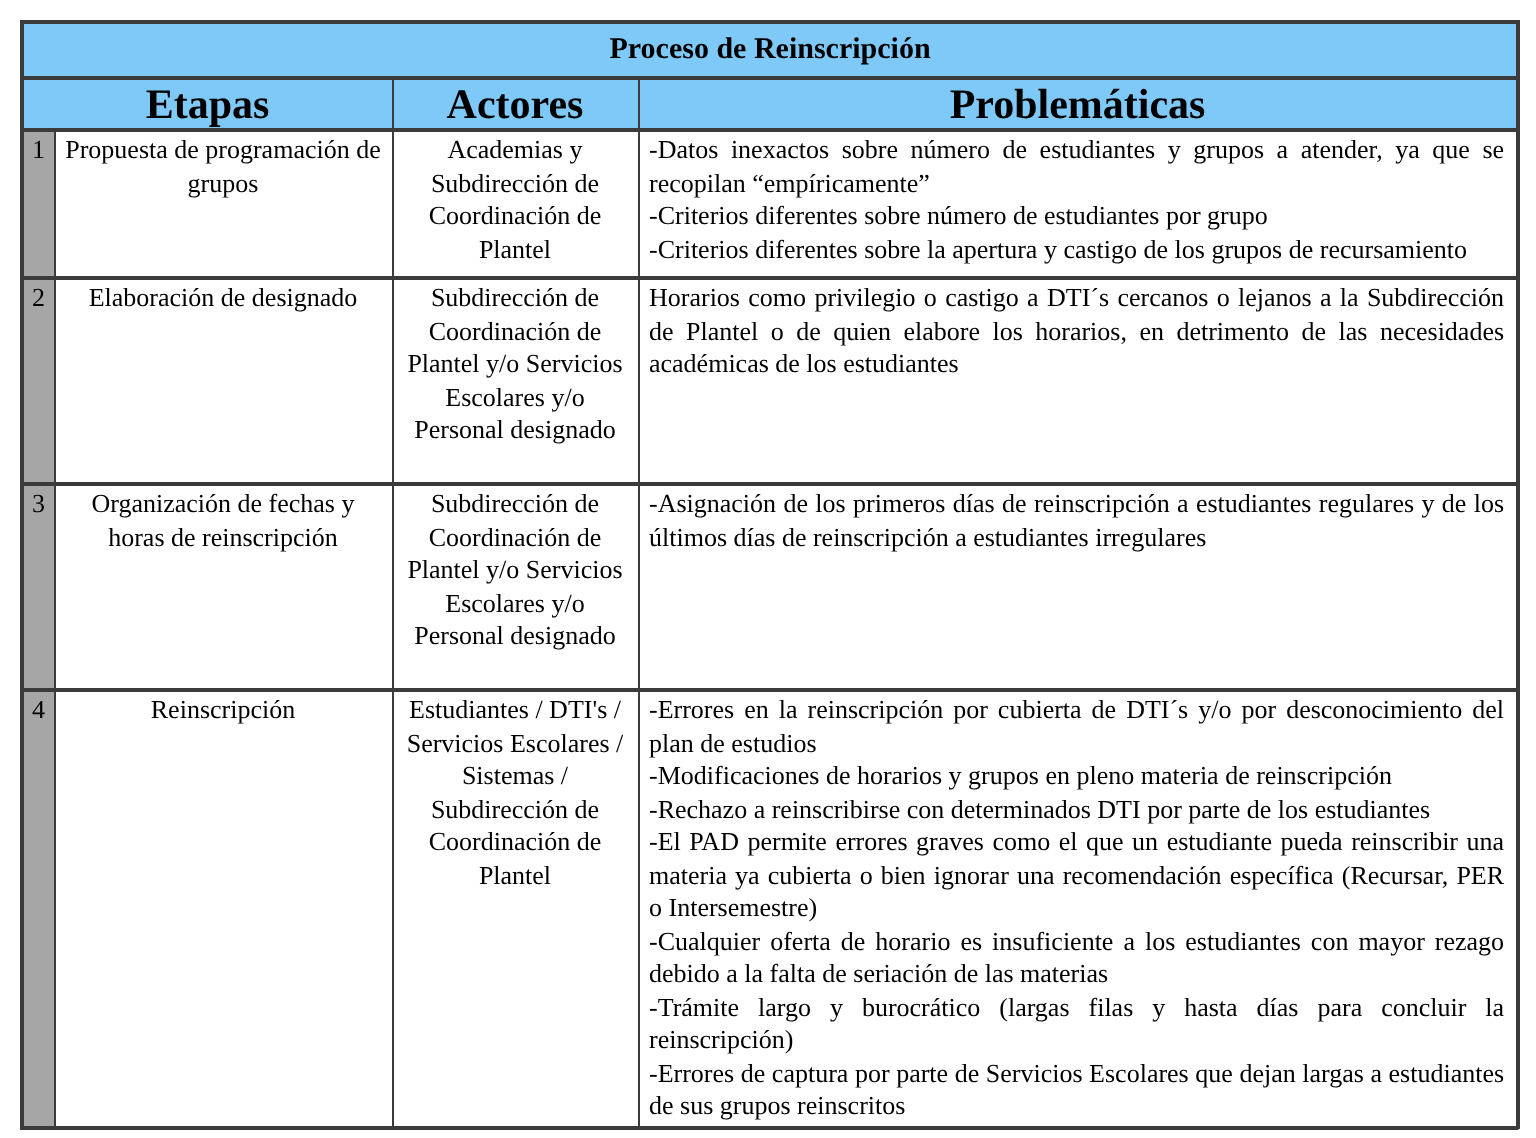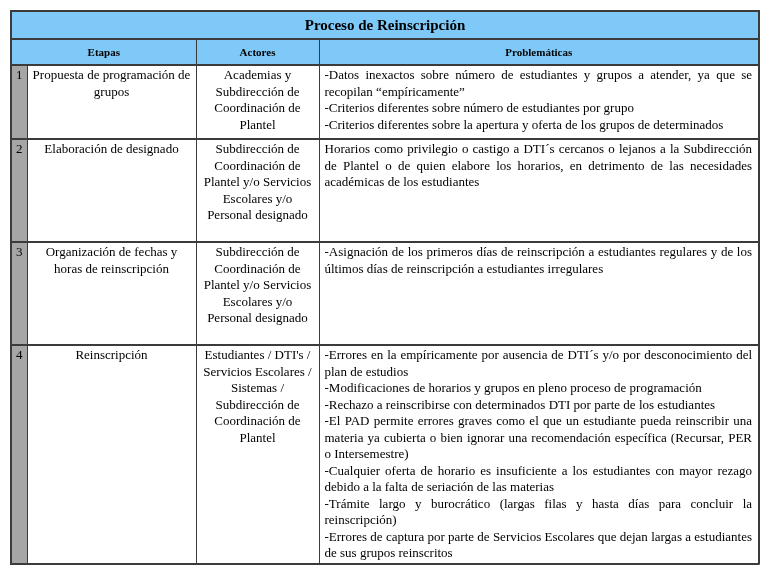--- a/index.html
+++ b/index.html
@@ -45,21 +45,21 @@
     font-weight: bold;
     font-size: 15px;
     height: 24px;
     line-height: 18px;
   }
   .col-header {
     background: #7ec9f7;
     text-align: center;
     vertical-align: middle;
     font-weight: bold;
-    font-size: 11px;
+    font-size: 21px;
     height: 22px;
     line-height: 18px;
     margin-left: 48px;
   }
   .num-cell {
     background: #a6a6a6;
     text-align: center;
     padding: 1px 1px;
   }
   .etapa-cell { text-align: center; }
@@ -94,21 +94,21 @@
       <td class="col-header">Problemáticas</td>
     </tr>
 
     <tr class="r1">
       <td class="num-cell">1</td>
       <td class="etapa-cell">Propuesta de programación de grupos</td>
       <td class="actores-cell">Academias y Subdirección de Coordinación de Plantel</td>
       <td class="prob-cell">
         <div class="prob-item">-Datos inexactos sobre número de estudiantes y grupos a atender, ya que se recopilan “empíricamente”</div>
         <div class="prob-item">-Criterios diferentes sobre número de estudiantes por grupo</div>
-        <div class="prob-item">-Criterios diferentes sobre la apertura y oferta de los grupos de determinados</div>
+        <div class="prob-item">-Criterios diferentes sobre la apertura y castigo de los grupos de recursamiento</div>
       </td>
     </tr>
 
     <tr class="r2">
       <td class="num-cell">2</td>
       <td class="etapa-cell">Elaboración de designado</td>
       <td class="actores-cell">Subdirección de Coordinación de Plantel y/o Servicios Escolares y/o Personal designado</td>
       <td class="prob-cell">
         <div class="prob-item">Horarios como privilegio o castigo a DTI´s cercanos o lejanos a la Subdirección de Plantel o de quien elabore los horarios, en detrimento de las necesidades académicas de los estudiantes</div>
       </td>
@@ -121,22 +121,22 @@
       <td class="prob-cell">
         <div class="prob-item">-Asignación de los primeros días de reinscripción a estudiantes regulares y de los últimos días de reinscripción a estudiantes irregulares</div>
       </td>
     </tr>
 
     <tr class="r4">
       <td class="num-cell">4</td>
       <td class="etapa-cell">Reinscripción</td>
       <td class="actores-cell">Estudiantes / DTI's / Servicios Escolares / Sistemas / Subdirección de Coordinación de Plantel</td>
       <td class="prob-cell">
-        <div class="prob-item">-Errores en la empíricamente por ausencia de DTI´s y/o por desconocimiento del plan de estudios</div>
-        <div class="prob-item">-Modificaciones de horarios y grupos en pleno proceso de programación</div>
+        <div class="prob-item">-Errores en la reinscripción por cubierta de DTI´s y/o por desconocimiento del plan de estudios</div>
+        <div class="prob-item">-Modificaciones de horarios y grupos en pleno materia de reinscripción</div>
         <div class="prob-item">-Rechazo a reinscribirse con determinados DTI por parte de los estudiantes</div>
         <div class="prob-item">-El PAD permite errores graves como el que un estudiante pueda reinscribir una materia ya cubierta o bien ignorar una recomendación específica (Recursar, PER o Intersemestre)</div>
         <div class="prob-item">-Cualquier oferta de horario es insuficiente a los estudiantes con mayor rezago debido a la falta de seriación de las materias</div>
         <div class="prob-item">-Trámite largo y burocrático (largas filas y hasta días para concluir la reinscripción)</div>
         <div class="prob-item">-Errores de captura por parte de Servicios Escolares que dejan largas a estudiantes de sus grupos reinscritos</div>
       </td>
     </tr>
   </tbody>
     </table>
 </div>

